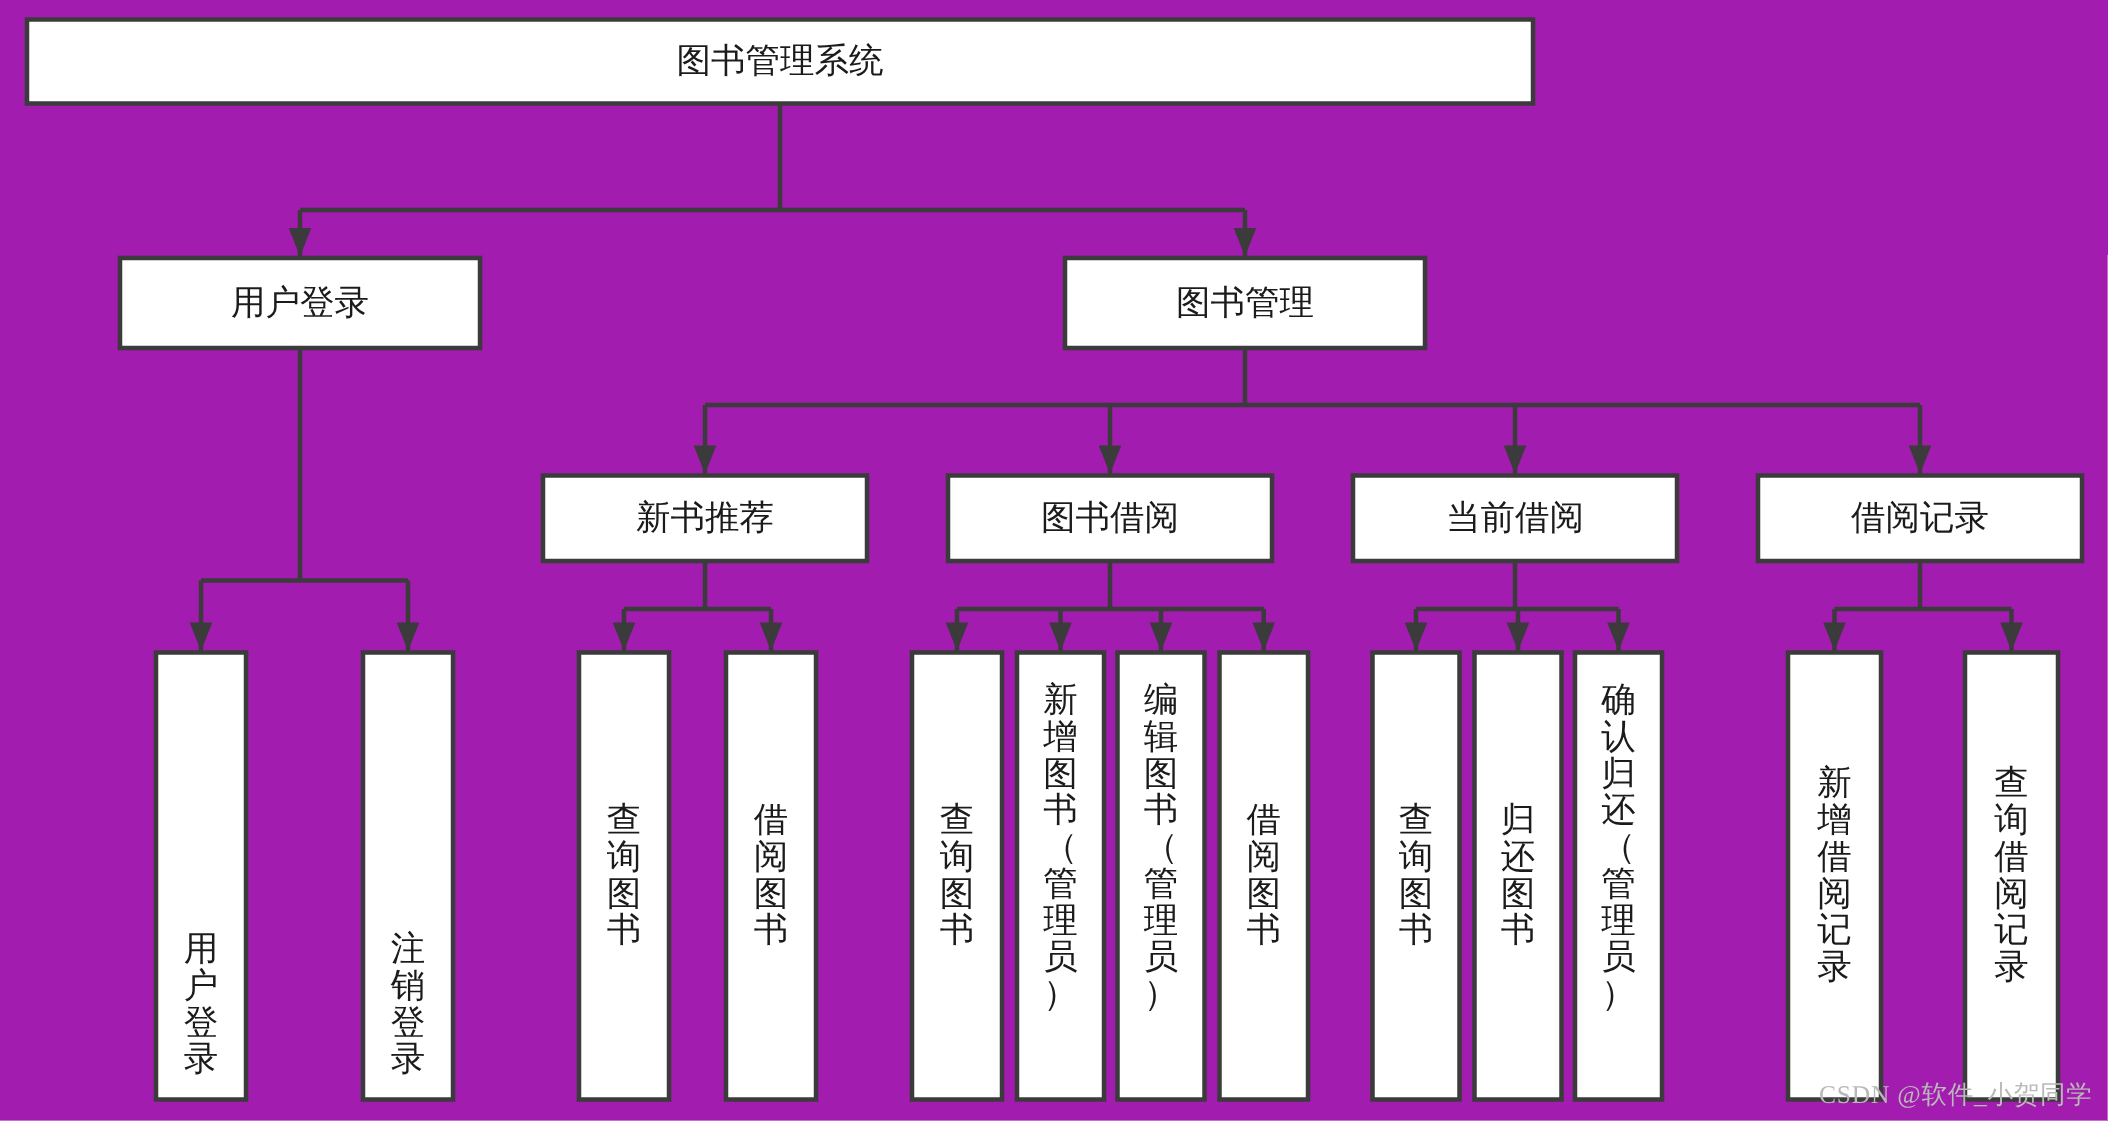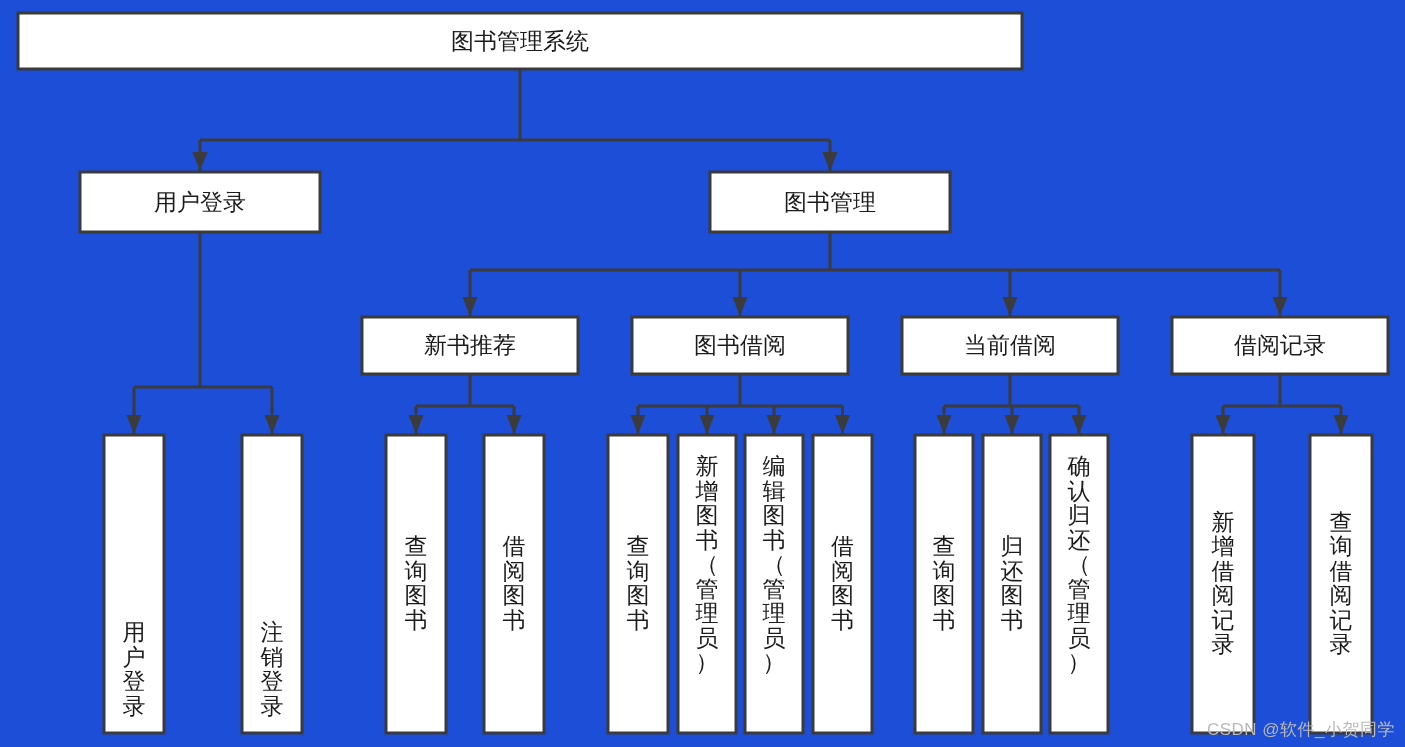--- a/index.html
+++ b/index.html
@@ -11,21 +11,21 @@
   body {
     font-family: "DejaVu Sans", "Liberation Sans", sans-serif;
     width: 1405px;
     height: 747px;
     overflow: hidden;
   }
   #diagram-root {
     position: relative;
     width: 1405px;
     height: 747px;
-    background: #1d4ed8;
+    background: #a21caf;
   }
   svg#tree-svg {
     position: absolute;
     left: 0;
     top: 0;
     width: 1405px;
     height: 747px;
     display: block;
   }
   .node-box {
@@ -55,21 +55,21 @@
     font-family: "DejaVu Sans", "Liberation Sans", sans-serif;
     font-size: 23px;
     text-anchor: middle;
   }
   .watermark {
     position: absolute;
     right: 10px;
     bottom: 6px;
     color: #b9b9b9;
     font-size: 17px;
-    font-family: Liberation Sans, sans-serif;
+    font-family: Liberation Serif, serif;
     letter-spacing: 0.5px;
     white-space: nowrap;
     user-select: none;
   }
 </style>
 </head>
 <body>
 
 <div id="diagram-root">
   <svg id="tree-svg" viewBox="0 0 1405 747" xmlns="http://www.w3.org/2000/svg">

